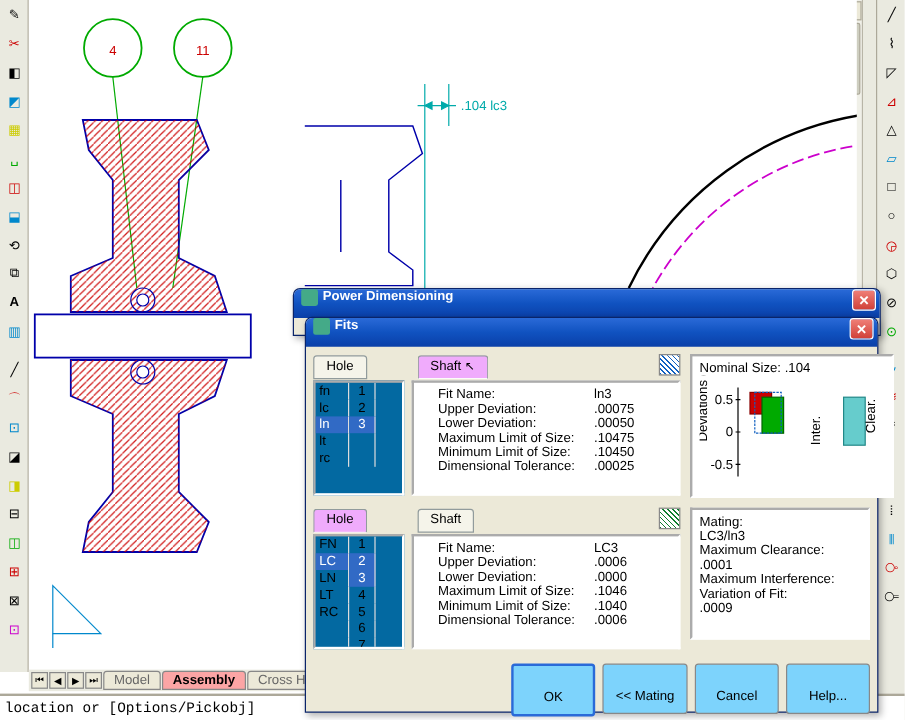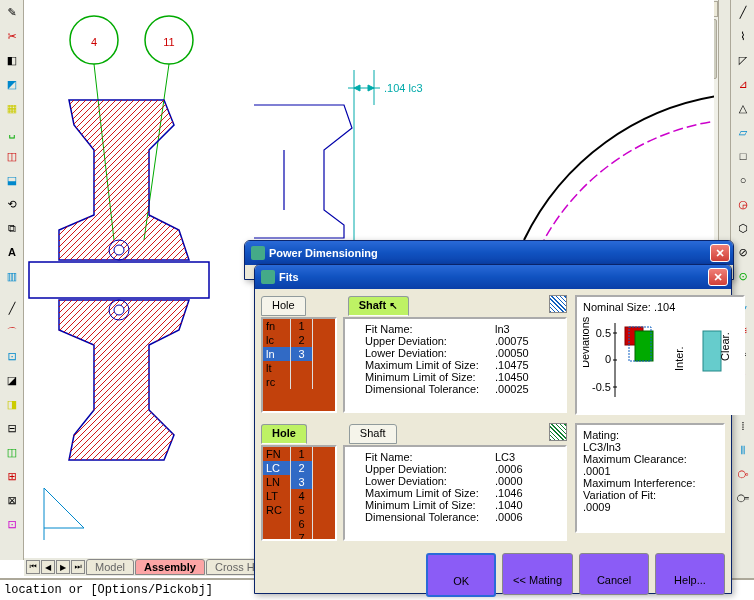--- a/index.html
+++ b/index.html
@@ -26,50 +26,50 @@
 .bottom-tabs { position: absolute; left: 24px; bottom: 24px; height: 18px; display: flex; align-items: center; background: #eaeae0; padding: 0 2px; }
 .nav-btn { width: 14px; height: 14px; background: #ece9d8; border: 1px solid #888; margin-right: 1px; display: flex; align-items: center; justify-content: center; font-size: 8px; cursor: pointer; }
 .tab { padding: 1px 8px; background: #ece9d8; border: 1px solid #888; border-top-left-radius: 3px; border-top-right-radius: 3px; margin-right: 1px; color: #666; cursor: pointer; }
 .tab.active { background: #fca5a5; color: #000; font-weight: bold; }
 
 
 .cmdline { position: absolute; left: 0; bottom: 0; width: 754px; height: 22px; background: #fff; border-top: 2px solid #aca899; padding: 3px 4px; font-family: 'Courier New', monospace; font-size: 12px; }
 
 
 .dialog { position: absolute; background: #ece9d8; border: 1px solid #0a246a; border-radius: 6px 6px 0 0; box-shadow: 2px 2px 6px rgba(0,0,0,0.3); }
-.titlebar { height: 24px; background: linear-gradient(to bottom, #2a6ad8 0%, #1052c0 50%, #0a3fa8 100%); color: #fff; display: flex; align-items: center; padding: 0 3px 0 6px; border-radius: 5px 5px 0 0; font-weight: bold; font-size: 12px; }
+.titlebar { height: 24px; background: linear-gradient(to bottom, #2a6ad8 0%, #1052c0 50%, #0a3fa8 100%); color: #fff; display: flex; align-items: flex-start; padding: 0 3px 0 6px; border-radius: 5px 5px 0 0; font-weight: bold; font-size: 12px; }
 .titlebar .t-icon { width: 14px; height: 14px; background: #4a8; margin-right: 4px; border-radius: 2px; }
 .titlebar .t-close { margin-left: auto; width: 20px; height: 18px; background: linear-gradient(to bottom,#f08078,#d04038); border: 1px solid #fff; border-radius: 3px; color: #fff; display: flex; align-items: center; justify-content: center; font-weight: bold; font-size: 11px; cursor: pointer; }
 
 .dlg-body { padding: 6px; }
 
 
 .tabset { display: flex; height: 20px; gap: 41px; }
 .dlg-tab { padding: 2px 10px; border: 1px solid #919b9c; background: #f5f4ea; border-top-left-radius: 3px; border-top-right-radius: 3px; margin-right: 1px; cursor: pointer; position: relative; top: 1px; }
-.dlg-tab.active { background: #bef264; border-bottom: 1px solid #fcfcfa; z-index: 2; font-weight: bold; }
+.dlg-tab.active { background: #f0abfc; border-bottom: 1px solid #fcfcfa; z-index: 2; }
 .hatch-sq { margin-left: auto; width: 18px; height: 18px; border: 1px solid #888; background: repeating-linear-gradient(45deg,#1060c0 0,#1060c0 1px,#fff 1px,#fff 3px); cursor: pointer; }
 .hatch-sq.green { background: repeating-linear-gradient(45deg,#108030 0,#108030 1px,#fff 1px,#fff 3px); }
 
 .panel-row { display: flex; gap: 6px; margin-top: 2px; }
-.listbox { border: 2px inset #fff; background: #c2410c; width: 76px; height: 96px; overflow: hidden; }
+.listbox { border: 2px inset #fff; background: #0369a1; width: 76px; height: 96px; overflow: hidden; }
 .listbox .row { display: flex; }
 .listbox .c1 { width: 28px; padding: 1px 3px; border-right: 1px solid #ddd; }
 .listbox .c2 { width: 22px; padding: 1px 3px; text-align: center; border-right: 1px solid #ddd; }
 .listbox .row.sel .c1 { background: #316ac5; color: #fff; }
 .listbox .row.sel .c2 { background: #316ac5; color: #fff; }
 .listbox .row.selnum .c2 { background: #316ac5; color: #fff; }
 .details { border: 2px inset #fff; background: #ffffff; flex: 1; padding: 4px 20px; }
 .details .drow { display: flex; }
 .details .lab { width: 130px; }
 .details .val { width: 50px; }
 
 .right-panel { border: 2px inset #fff; background: #fff; width: 170px; height: 120px; padding: 4px 6px; position: relative; }
 
 .btn-row { display: flex; gap: 6px; justify-content: flex-end; padding: 6px; }
-.winbtn { min-width: 70px; height: 22px; background: #8b5cf6; border: 1px solid #888; border-radius: 3px; padding: 20px 10px; cursor: pointer; }
+.winbtn { min-width: 70px; height: 22px; background: #7dd3fc; border: 1px solid #888; border-radius: 3px; padding: 20px 10px; cursor: pointer; }
 .winbtn.default { border: 2px solid #2a6ad8; }
 
 
 .i-red { color: #c00; } .i-blue { color: #08c; } .i-grn { color: #0a0; } .i-yel { color: #cc0; } .i-mag { color: #c0c; }
 </style>
 </head>
 <body>
 
 <div class="left-toolbar">
   <div class="tb-btn">✎</div>

